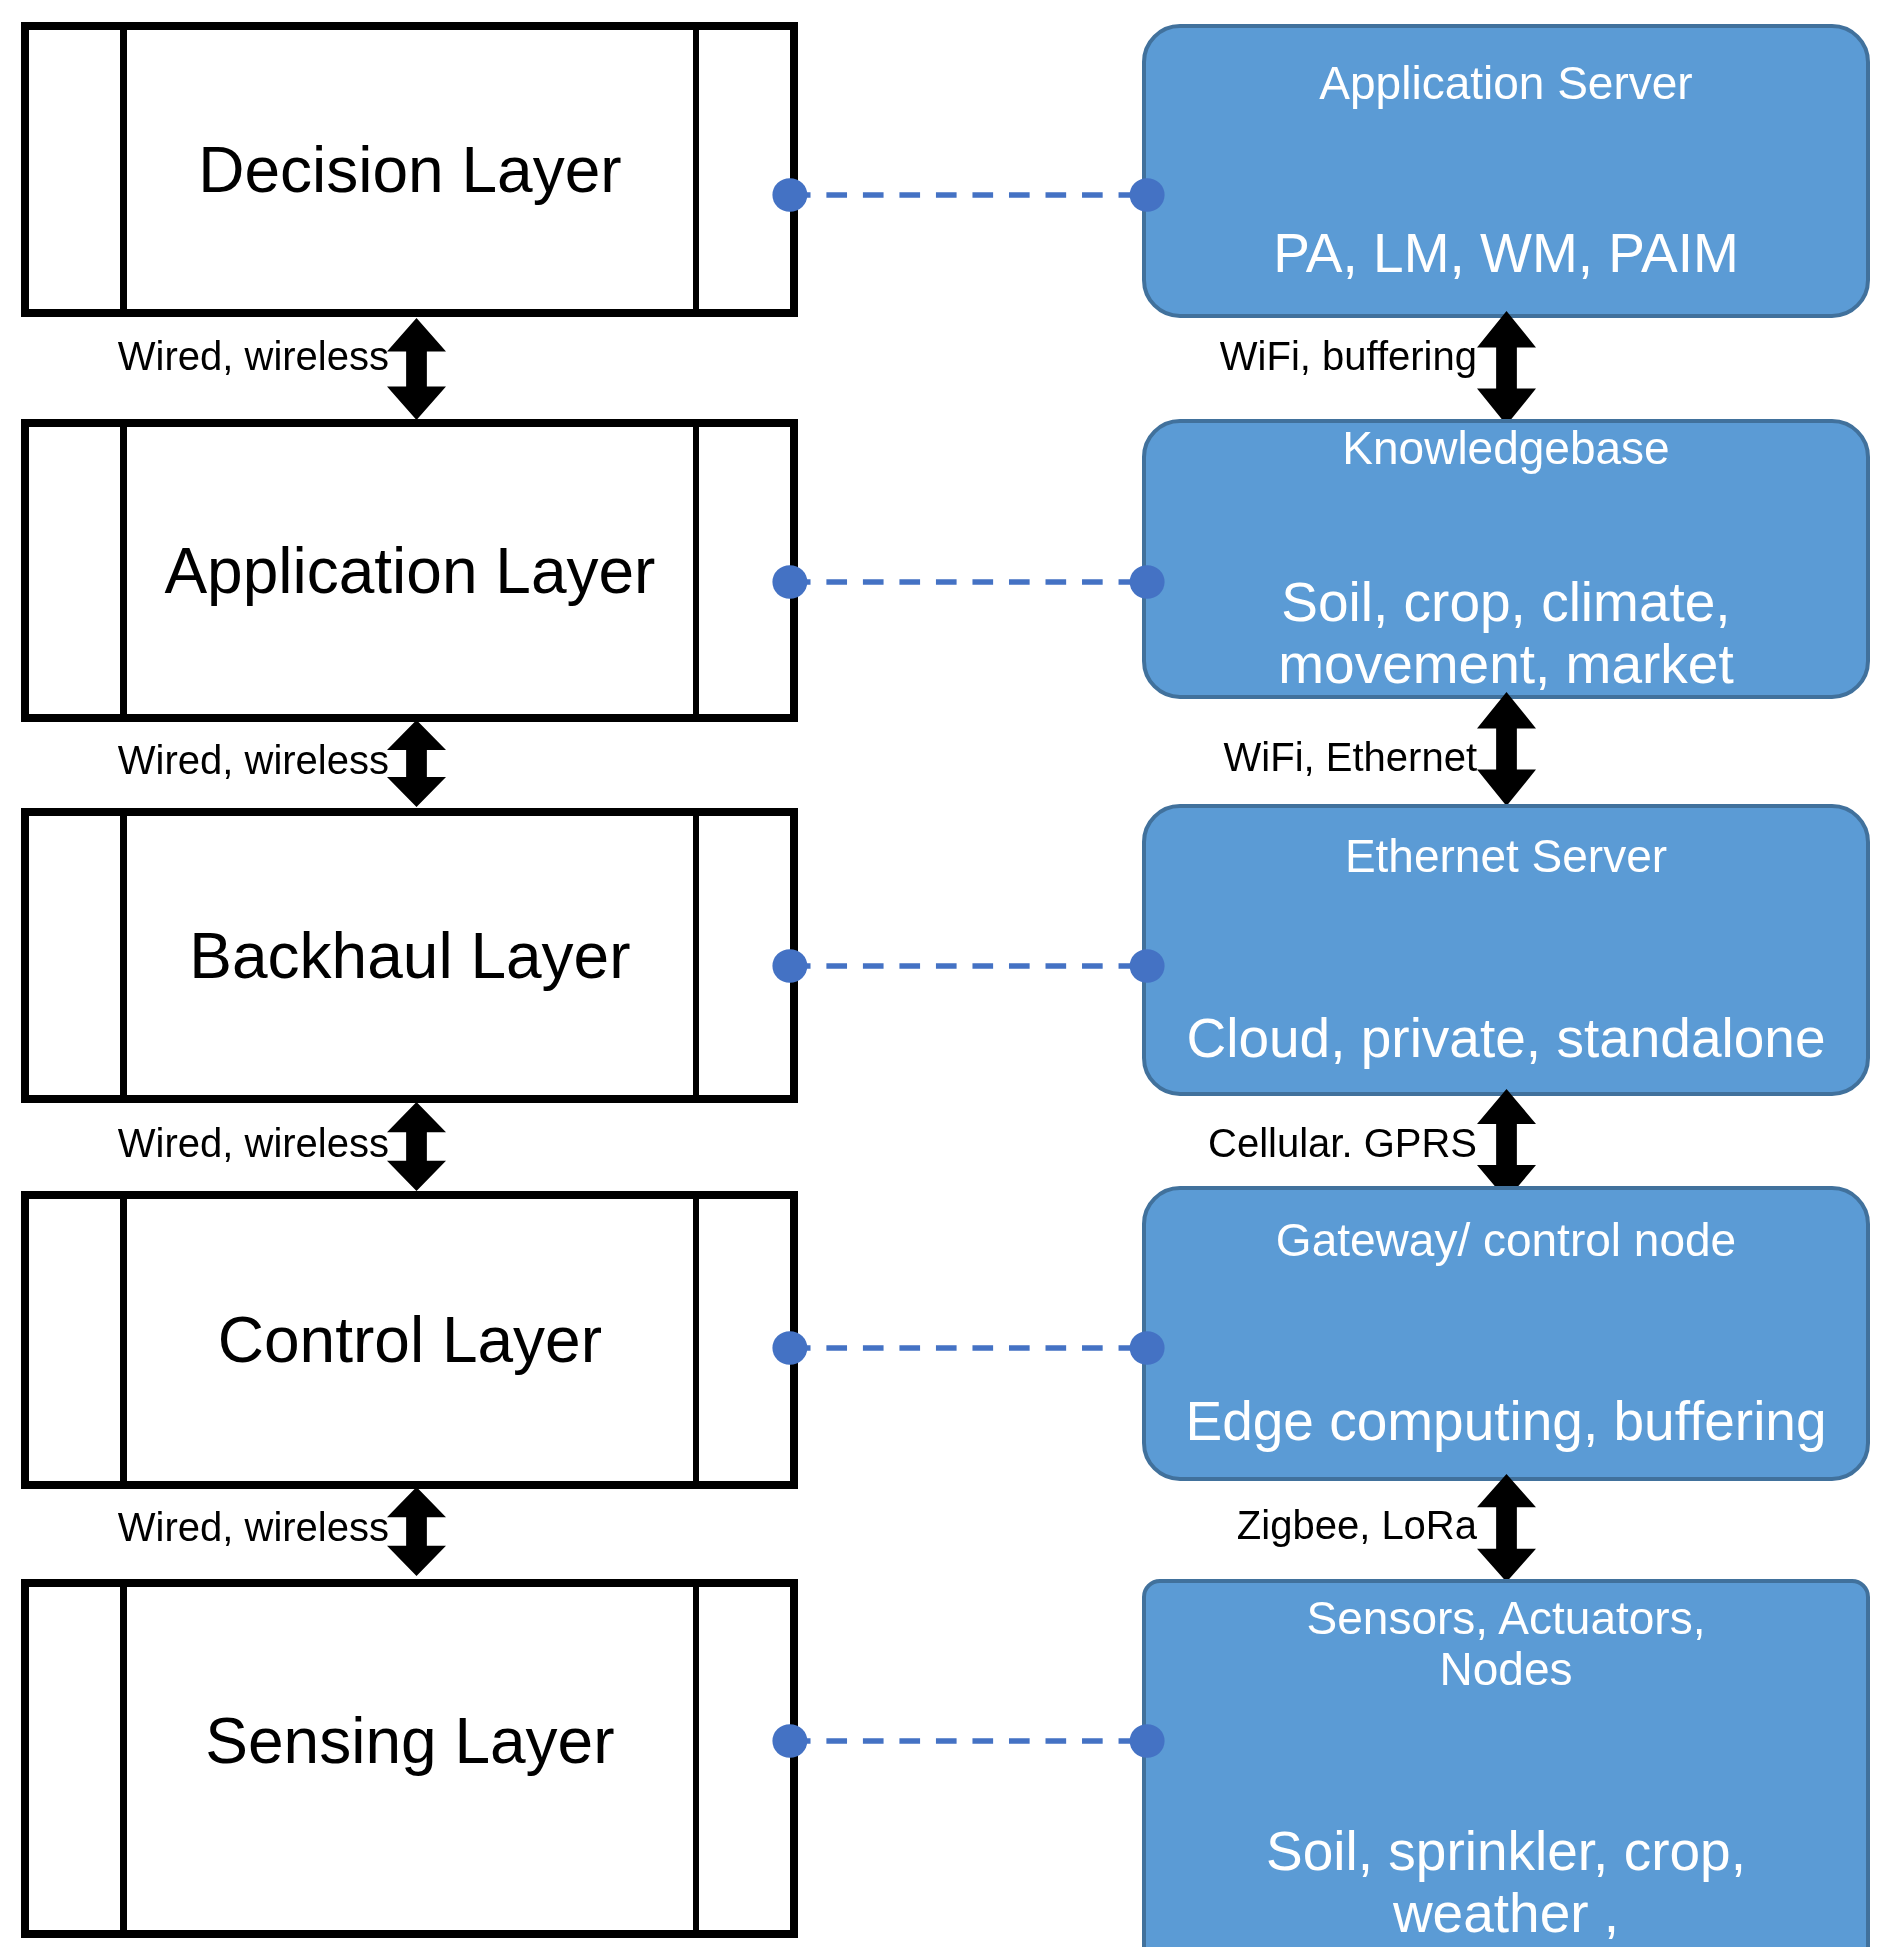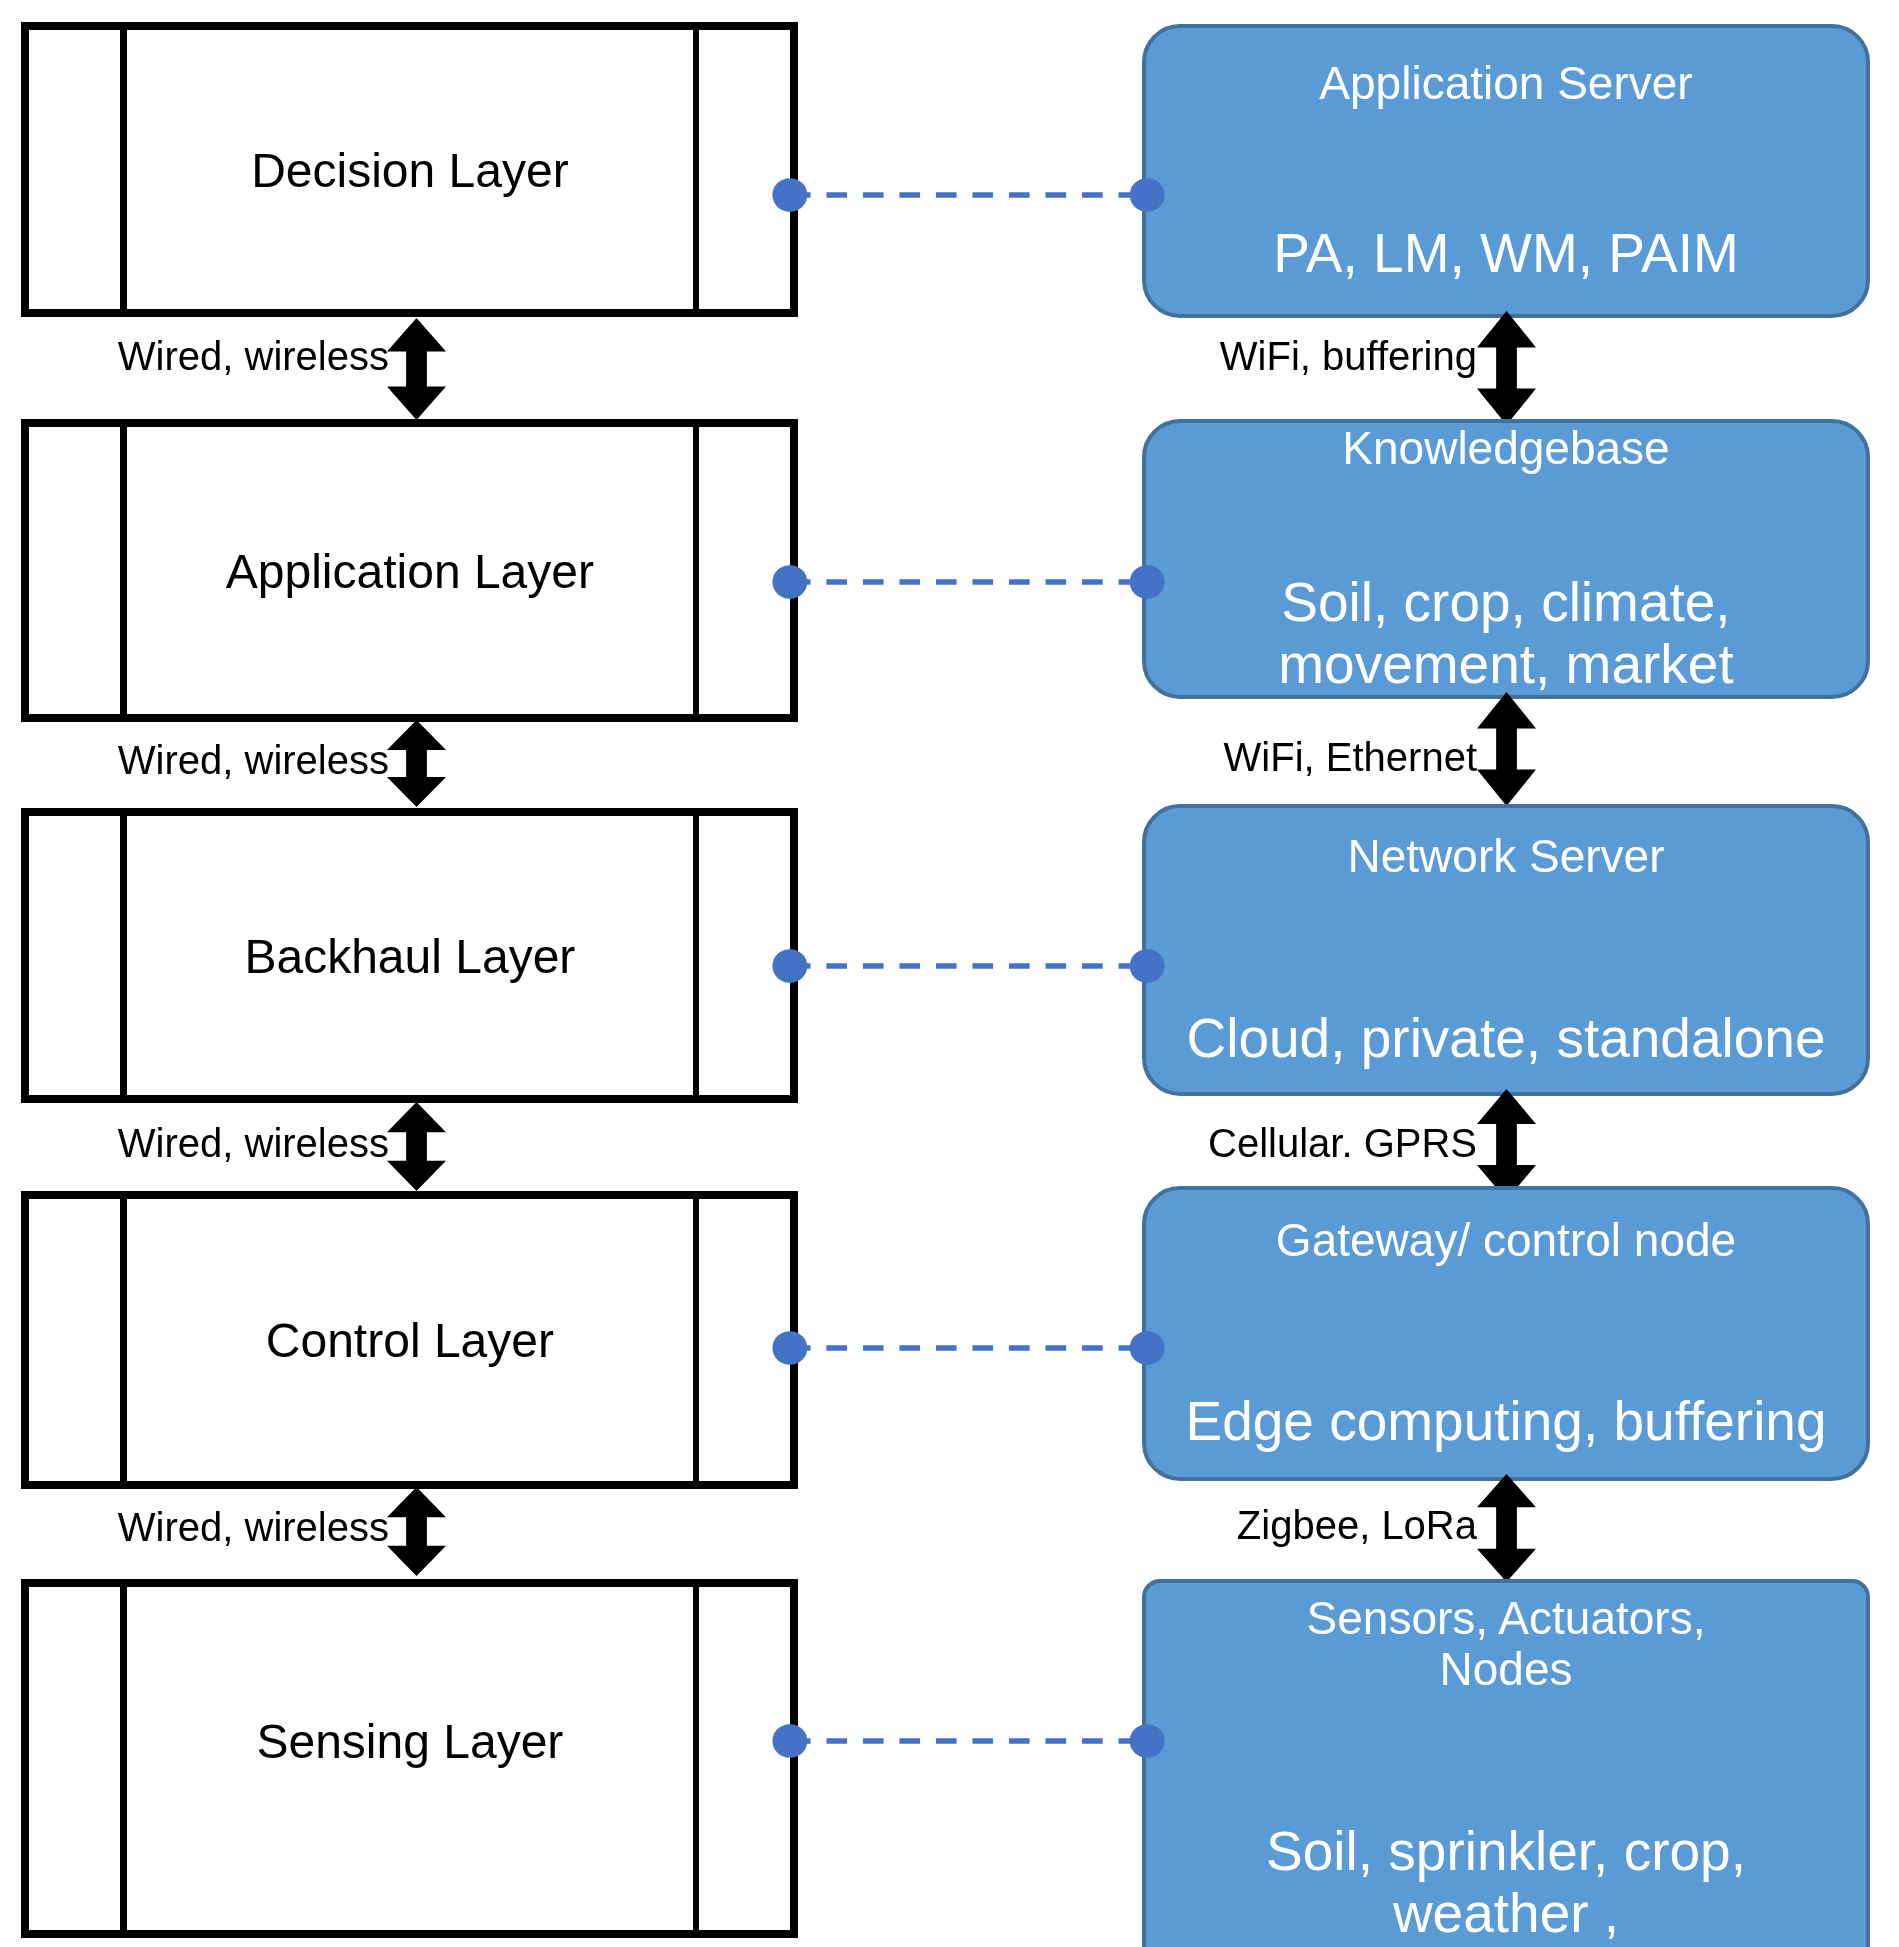--- a/index.html
+++ b/index.html
@@ -20,21 +20,21 @@
   .layer-col-left,.layer-col-right{
     position:absolute;top:0;bottom:0;
     width:6.4px;background:#000000;
   }
   .layer-col-left{left:91px;}
   .layer-col-right{right:91px;}
   .layer-label{
     position:absolute;left:0;right:0;top:50%;
     transform:translateY(-50%);
     text-align:center;
-    font-size:48px;
+    font-size:64px;
     color:#000000;
     letter-spacing:0px;
     white-space:nowrap;
   }
 
   
   .node-box{
     position:absolute;
     background:#5B9BD5;
     border:4.8px solid #41719C;
@@ -159,21 +159,21 @@
     </svg>
   </div>
 
   <div class="layer-box" style="left:21.4px;top:808px;width:777px;height:295px;">
     <div class="layer-col-left"></div>
     <div class="layer-col-right"></div>
     <div class="layer-label">Backhaul Layer</div>
   </div>
 
   <div class="node-box" style="left:1142px;top:804px;width:728px;height:292px;">
-    <div class="node-title">Network Server</div>
+    <div class="node-title">Ethernet Server</div>
     <div class="gap-l"></div>
     <div class="node-sub">Cloud, private, standalone</div>
   </div>
 
   <div class="connector" style="left:774px;top:950px;width:389px;">
     <svg viewBox="0 0 490 40" preserveAspectRatio="none">
       <line x1="20" y1="20" x2="470" y2="20" stroke="#4472C4" stroke-width="7" stroke-dasharray="26 20"></line>
       <ellipse cx="20" cy="20" rx="22" ry="21" fill="#4472C4"></ellipse>
       <ellipse cx="470" cy="20" rx="22" ry="21" fill="#4472C4"></ellipse>
     </svg>

